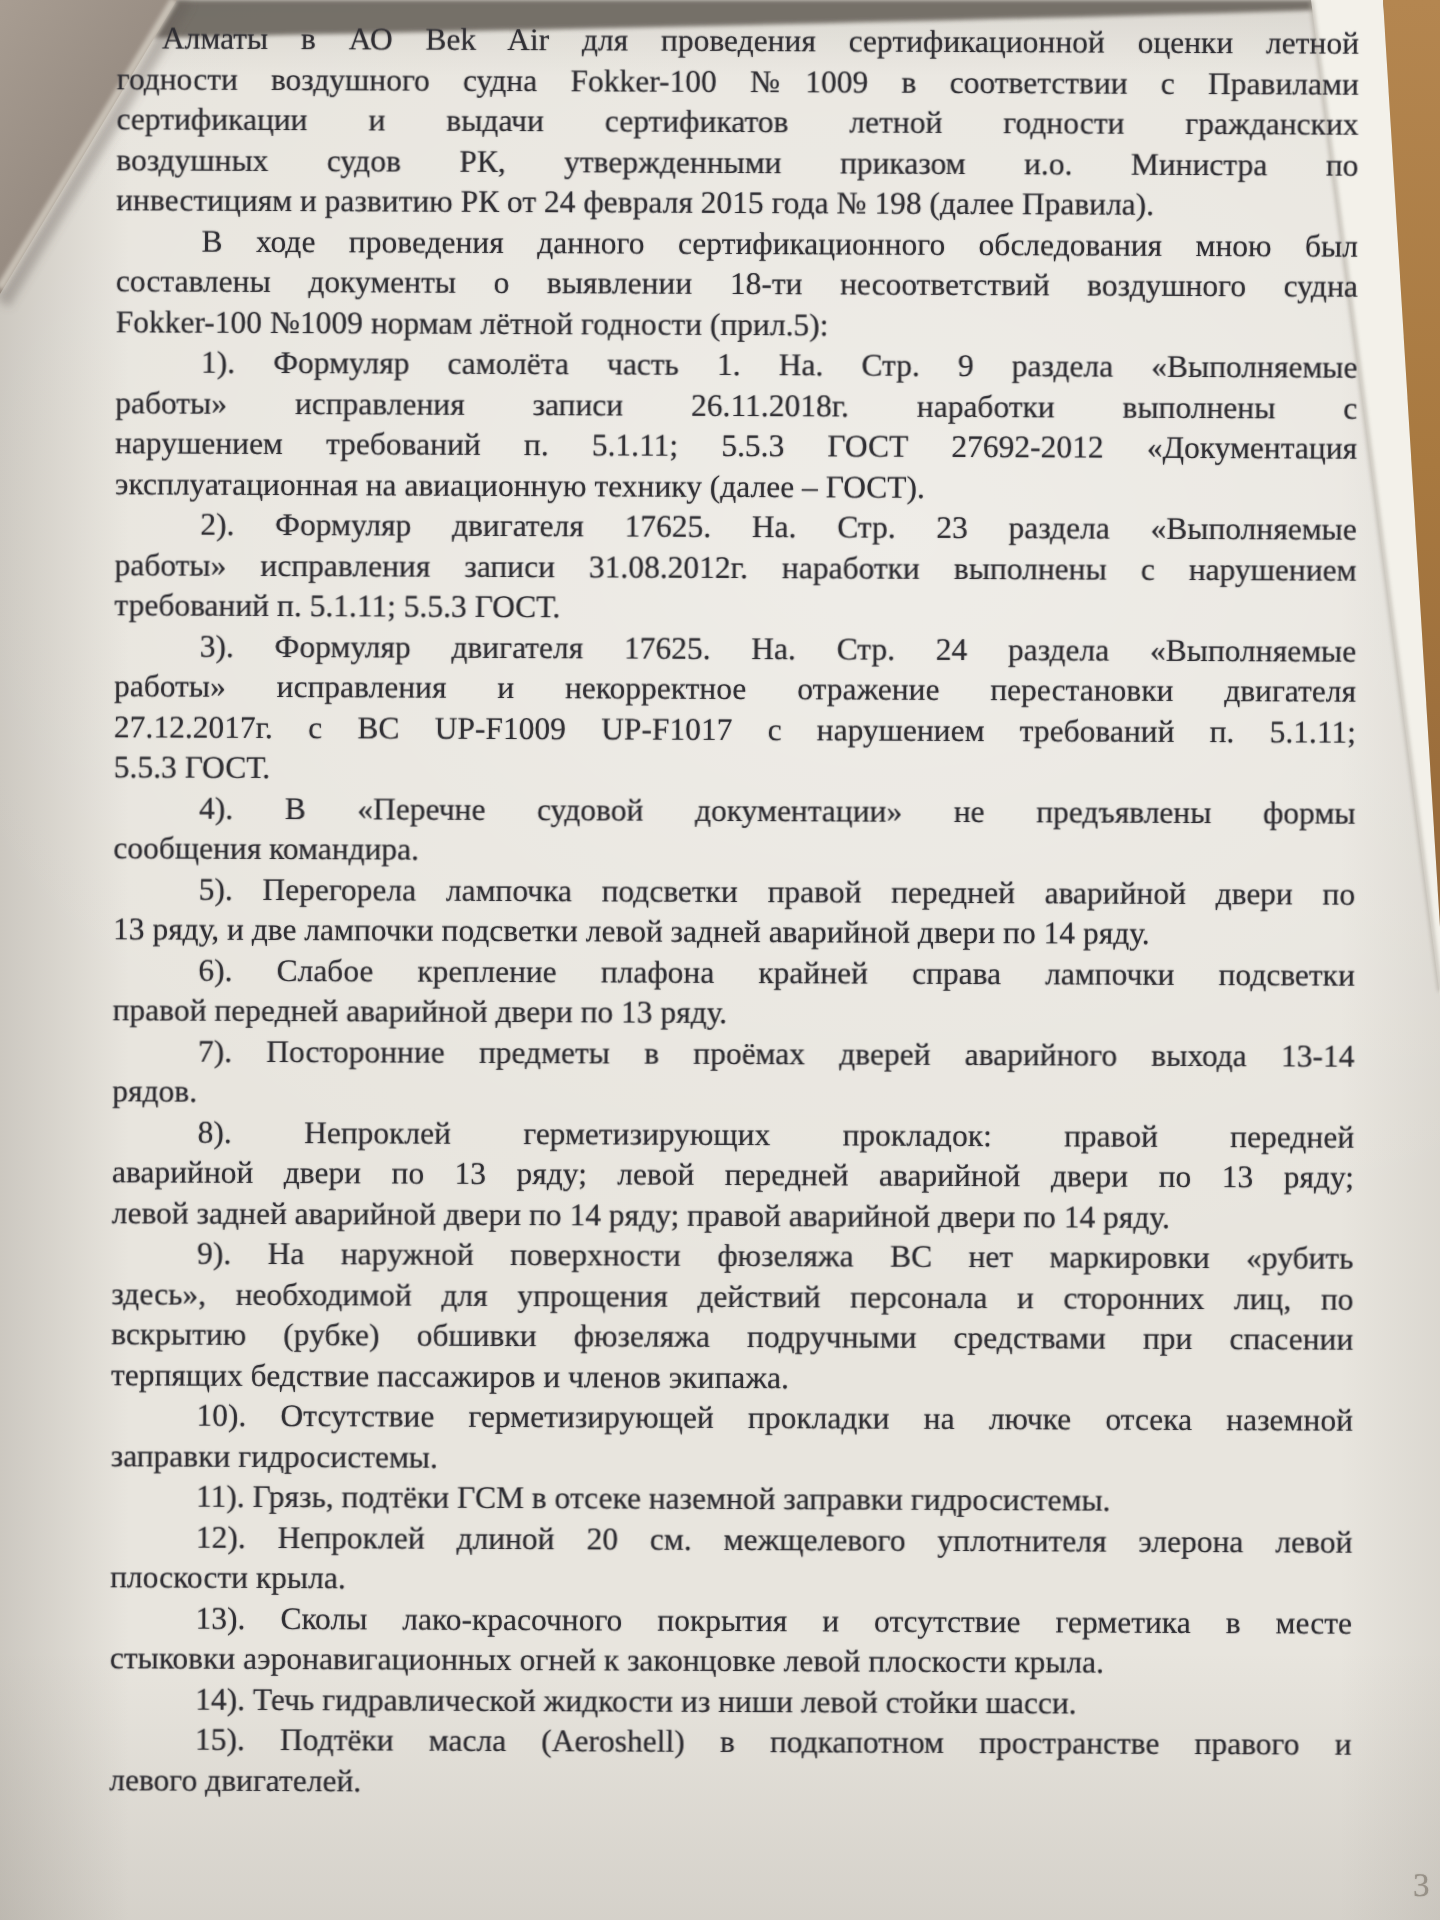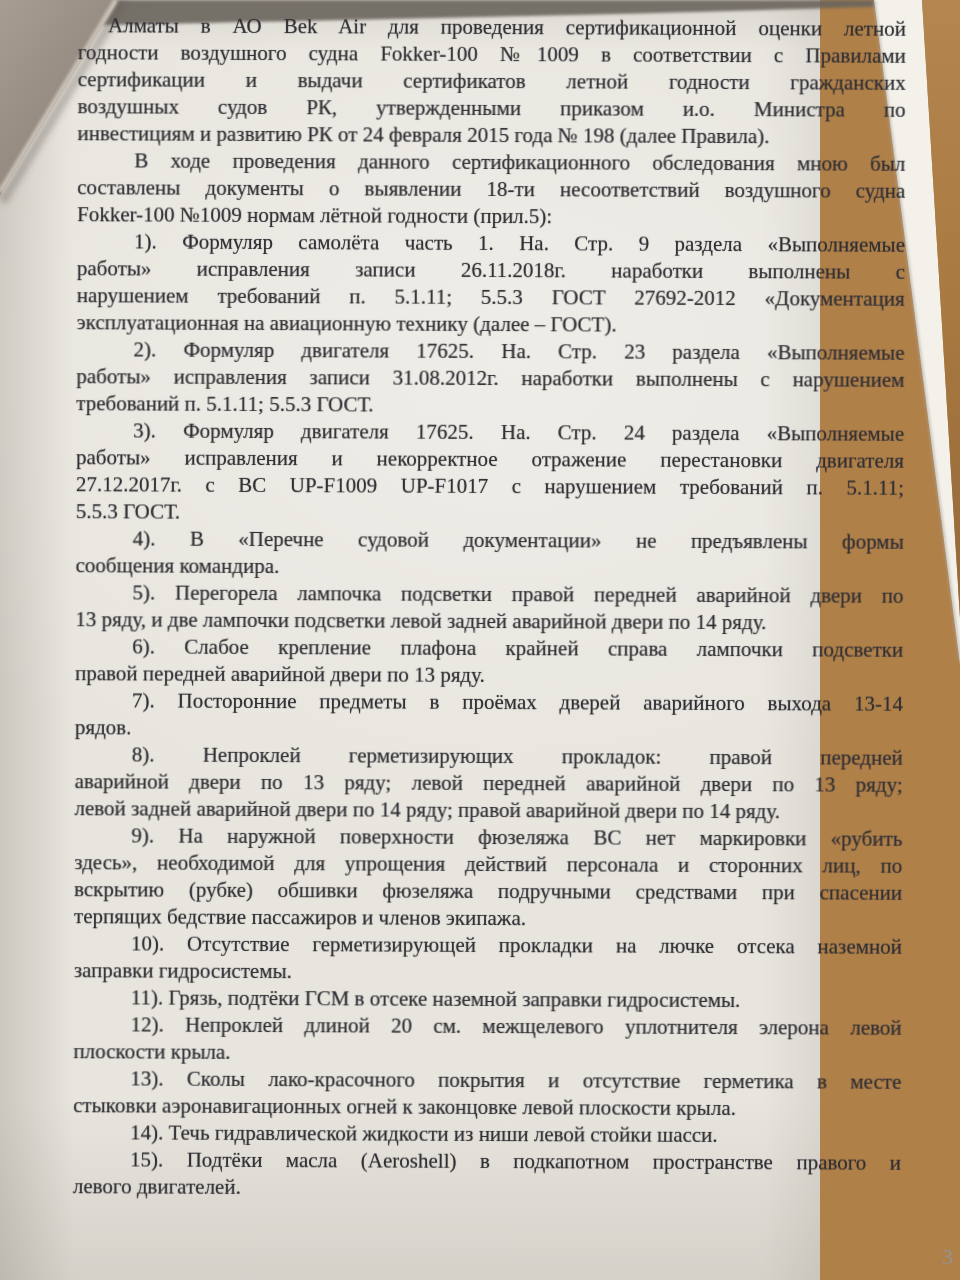--- a/index.html
+++ b/index.html
@@ -6,21 +6,21 @@
     margin: 0;
     padding: 0;
     width: 960px;
     height: 1280px;
     overflow: hidden;
     background: #b08049;
     font-family: "Liberation Serif", "DejaVu Serif", serif;
   }
   .photo {
     position: relative;
-    width: 820px;
+    width: 960px;
     height: 1280px;
     text-decoration: underline;
   }
   
   .paper {
     position: absolute;
     inset: 0;
     background:
       radial-gradient(ellipse 980px 760px at 62% 28%, rgba(255,255,255,0.30), rgba(255,255,255,0) 68%),
       linear-gradient(90deg, rgba(104,96,86,0.22), rgba(104,96,86,0) 9%),

